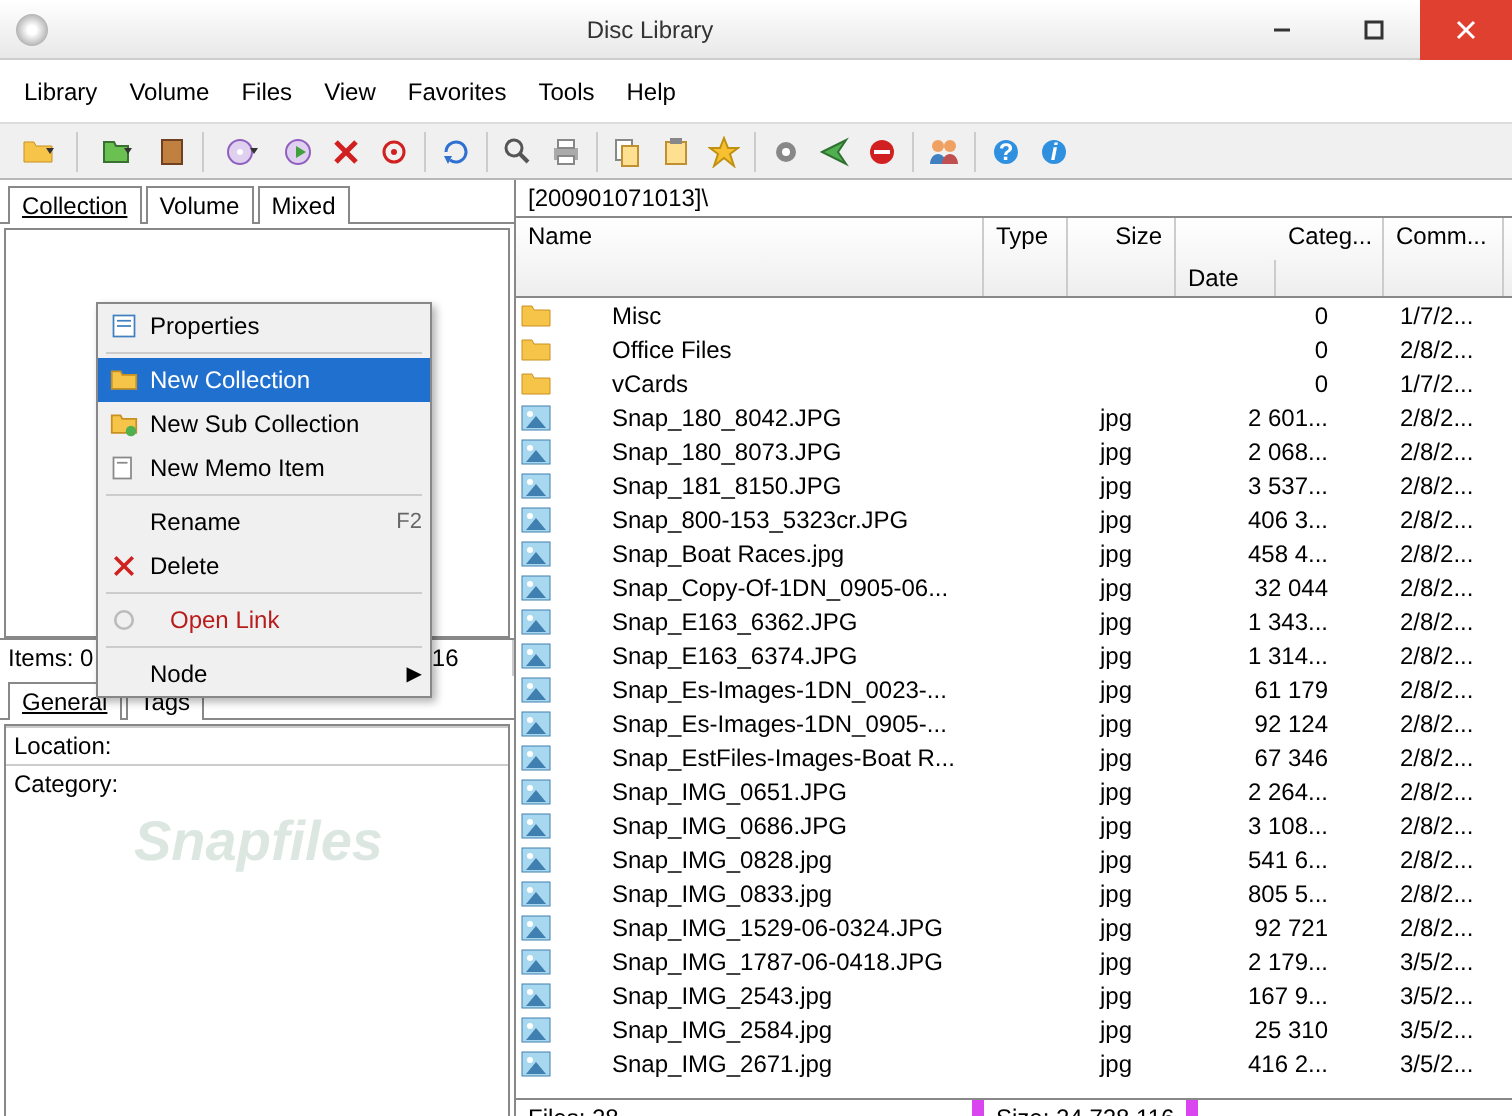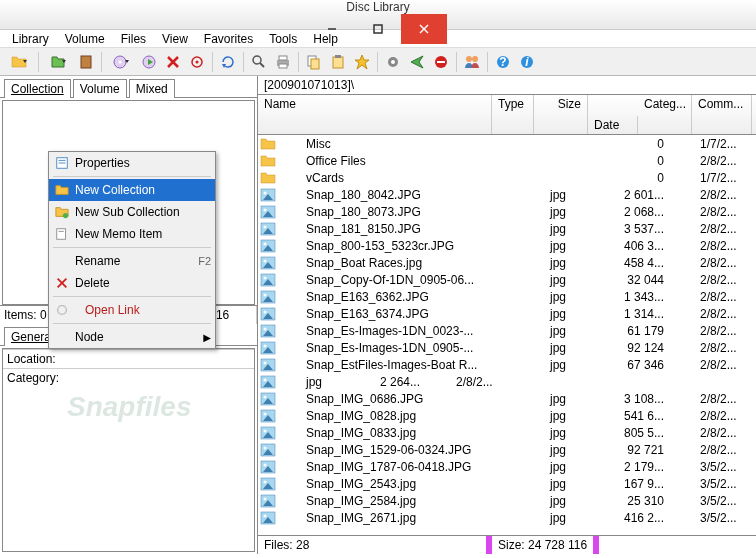--- a/index.html
+++ b/index.html
@@ -1,27 +1,27 @@
 <!DOCTYPE html>
 <html><head>
 <meta charset="utf-8">
 <style>
 * { box-sizing: border-box; margin: 0; padding: 0; font-family: "Segoe UI", Tahoma, sans-serif; font-size: 12px; }
 body { background: #fff; width: 756px; height: 558px; overflow: hidden; position: relative; }
 
 
-.titlebar { height: 30px; background: linear-gradient(to bottom, #fff, #e8e8e8); display: flex; align-items: center; border-bottom: 1px solid #ccc; flex-direction: column; }
+.titlebar { height: 30px; background: linear-gradient(to bottom, #fff, #e8e8e8); display: flex; align-items: center; border-bottom: 1px solid #ccc; }
 .titlebar .icon { width: 16px; height: 16px; margin: 0 8px; background: radial-gradient(circle, #fff 20%, #888); border-radius: 50%; }
 .titlebar .title { flex: 1; text-align: center; font-size: 12px; color: #333; }
 .titlebar .controls { display: flex; }
 .titlebar .btn { width: 46px; height: 30px; display: flex; align-items: center; justify-content: center; cursor: default; }
 .titlebar .btn.close { background: #e04030; color: #fff; }
 
 
-.menubar { height: 18px; display: flex; align-items: center; padding: 0 4px; border-bottom: 1px solid #ddd; }
+.menubar { height: 32px; display: flex; align-items: center; padding: 0 4px; border-bottom: 1px solid #ddd; }
 .menubar .item { padding: 2px 8px; cursor: default; }
 
 
 .toolbar { height: 28px; display: flex; align-items: center; padding: 0 4px; gap: 2px; border-bottom: 1px solid #b8b8b8; background: #f0f0f0; }
 .toolbar .tbtn { width: 22px; height: 22px; display: flex; align-items: center; justify-content: center; cursor: default; }
 .toolbar .tbtn.arrow { width: 30px; }
 .toolbar .sep { width: 1px; height: 20px; background: #ccc; margin: 0 2px; }
 .toolbar svg { width: 16px; height: 16px; }
 
 
@@ -416,20 +416,21 @@
           <div class="ftype">jpg</div>
           <div class="fsize">67 346</div>
           <div class="fdate">2/8/2...</div>
         </div>
         <div class="filerow">
           <div class="fic"><svg width="16" height="14" viewBox="0 0 16 14">
               <rect x="1" y="1" width="14" height="12" class="image-ic"></rect>
               <circle cx="5" cy="5" r="1.5" fill="#fff"></circle>
               <polygon points="3,12 8,6 13,12" fill="#4080b0"></polygon>
             </svg></div>
+          <div class="fname">Snap_IMG_0651.JPG</div>
           <div class="ftype">jpg</div>
           <div class="fsize">2 264...</div>
           <div class="fdate">2/8/2...</div>
         </div>
         <div class="filerow">
           <div class="fic"><svg width="16" height="14" viewBox="0 0 16 14">
               <rect x="1" y="1" width="14" height="12" class="image-ic"></rect>
               <circle cx="5" cy="5" r="1.5" fill="#fff"></circle>
               <polygon points="3,12 8,6 13,12" fill="#4080b0"></polygon>
             </svg></div>

